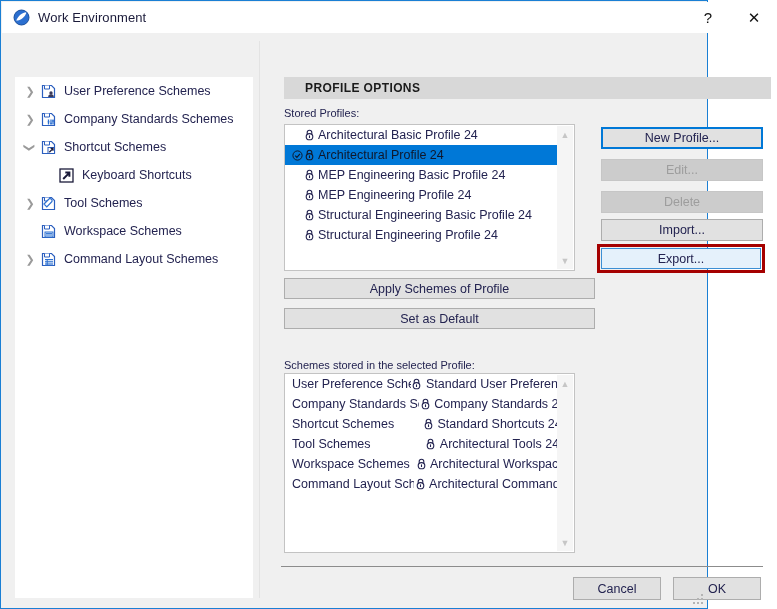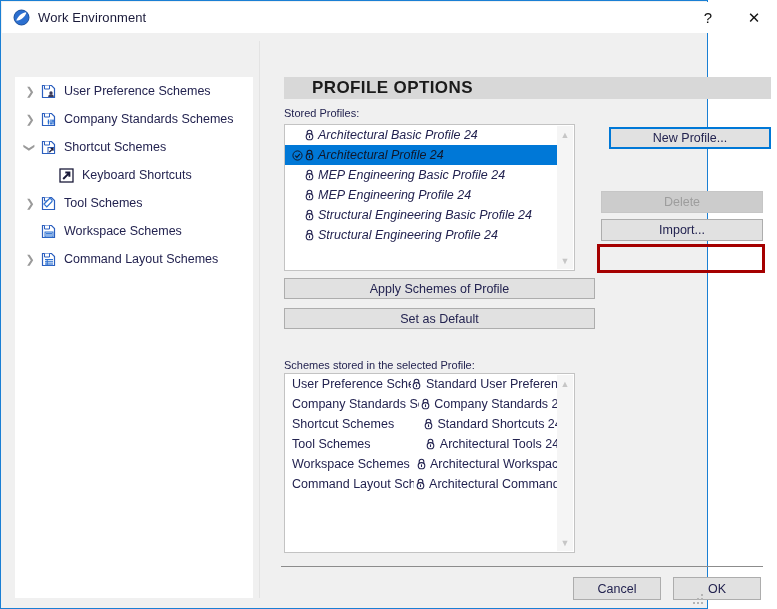--- a/index.html
+++ b/index.html
@@ -57,21 +57,21 @@
   .tlabel{font-size:12.5px;color:#232350;}
   .sb-divider{
     position:absolute;left:258px;top:40px;width:1px;height:557px;background:#e3e3e3;
   }
   
   .panel-head{
     position:absolute;left:283px;top:76px;width:487px;height:22px;
     background:#d8d8d8;display:flex;align-items:center;
   }
   .panel-head span{
-    margin-left:28px;font-size:17px;font-weight:bold;color:#1b1b1b;letter-spacing:.4px;
+    margin-left:21px;font-size:12px;font-weight:bold;color:#1b1b1b;letter-spacing:.4px;
   }
   .lbl{
     position:absolute;font-size:11px;color:#232350;
   }
   #lbl-stored{left:283px;top:106px;}
   #lbl-schemes{left:283px;top:358px;}
   
   .listbox{
     position:absolute;box-sizing:border-box;
     background:#ffffff;border:1px solid #c3c3c3;
@@ -110,21 +110,21 @@
   .btn{
     position:absolute;box-sizing:border-box;
     background:#e1e1e1;border:1px solid #adadad;
     font-family:"Liberation Sans",sans-serif;font-size:12.5px;color:#232350;
     display:flex;align-items:center;justify-content:center;
   }
   .btn.disabled{color:#9d9d9d;border-color:#c6c6c6;background:#cccccc;}
   .btn.focus{border:2px solid #0078d7;background:#e1e1e1;}
   #btn-apply{left:283px;top:277px;width:311px;height:21px;}
   #btn-default{left:283px;top:307px;width:311px;height:21px;}
-  #btn-new{left:600px;top:126px;width:162px;height:22px;margin-left:8px;}
+  #btn-new{left:600px;top:126px;width:162px;height:22px;}
   #btn-edit{left:600px;top:158px;width:162px;height:22px;}
   #btn-delete{left:600px;top:190px;width:162px;height:22px;}
   #btn-import{left:600px;top:218px;width:162px;height:22px;}
   #btn-export{
     left:600px;top:247px;width:160px;height:21px;
     background:#e5f1fb;border:1px solid #3c8fd4;
   }
   .redbox{
     position:absolute;left:596px;top:243px;width:168px;height:29px;
     box-sizing:border-box;border:3px solid #a50000;
@@ -251,21 +251,21 @@
     </div>
   <div class="sb-divider"></div>
 
   <div class="panel-head">
     <span>PROFILE OPTIONS</span>
   </div>
 
   <div class="lbl" id="lbl-stored">Stored Profiles:</div>
 
   <div class="listbox" id="stored-list">
-    <div id="stored-rows" style="position:absolute;left:0;top:0;right:17px;font-style:italic;">
+    <div id="stored-rows" style="position:absolute;left:0;top:0;right:17px;">
         <div class="lrow">
           <span class="spacer11"></span>
           <span class="lock">
             <svg width="11" height="13" viewBox="0 0 11 13">
               <path d="M3.2 5.2 V3.6 a2.3 2.3 0 0 1 4.6 0 V5.2" fill="none" stroke="currentColor" stroke-width="1.1"></path>
               <ellipse cx="5.5" cy="7.7" rx="3.3" ry="3.1" fill="none" stroke="currentColor" stroke-width="1.1"></ellipse>
               <path d="M5.5 6.4 v2.6" stroke="currentColor" stroke-width="1.1"></path>
             </svg>
           </span>
           <span>Architectural Basic Profile 24</span>
@@ -334,22 +334,24 @@
     <div class="vscroll">
       <div class="arr">▲</div>
       <div class="arr">▼</div>
     </div>
   </div>
 
   <div class="btn" id="btn-default">Set as Default</div>
   <div class="btn" id="btn-apply">Apply Schemes of Profile</div>
 
   <div class="btn focus" id="btn-new">New Profile...</div>
+  <div class="btn disabled" id="btn-edit">Edit...</div>
   <div class="btn disabled" id="btn-delete">Delete</div>
   <div class="btn" id="btn-import">Import...</div>
+  <div class="btn" id="btn-export">Export...</div>
   <div class="redbox"></div>
 
   <div class="lbl" id="lbl-schemes">Schemes stored in the selected Profile:</div>
 
   <div class="listbox" id="schemes-list">
     <div id="schemes-rows" style="position:absolute;left:0;top:0;right:17px;">
         <div class="srow">
           <div class="scol1">User Preference Schemes</div>
           <div class="scol2">
             <span class="lock">

